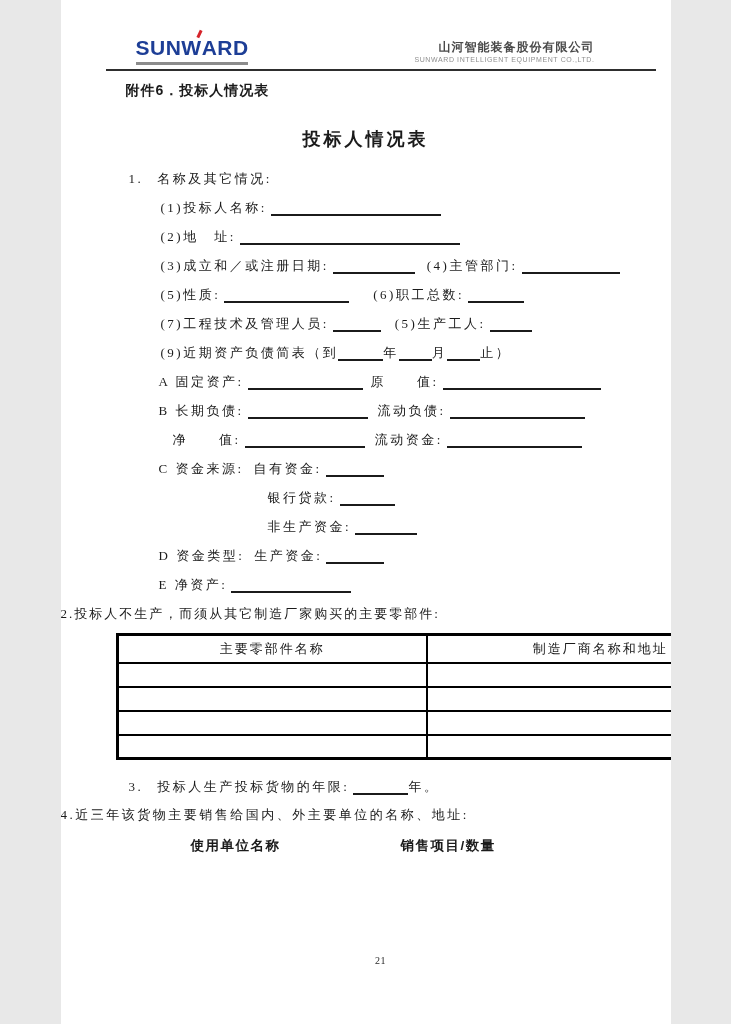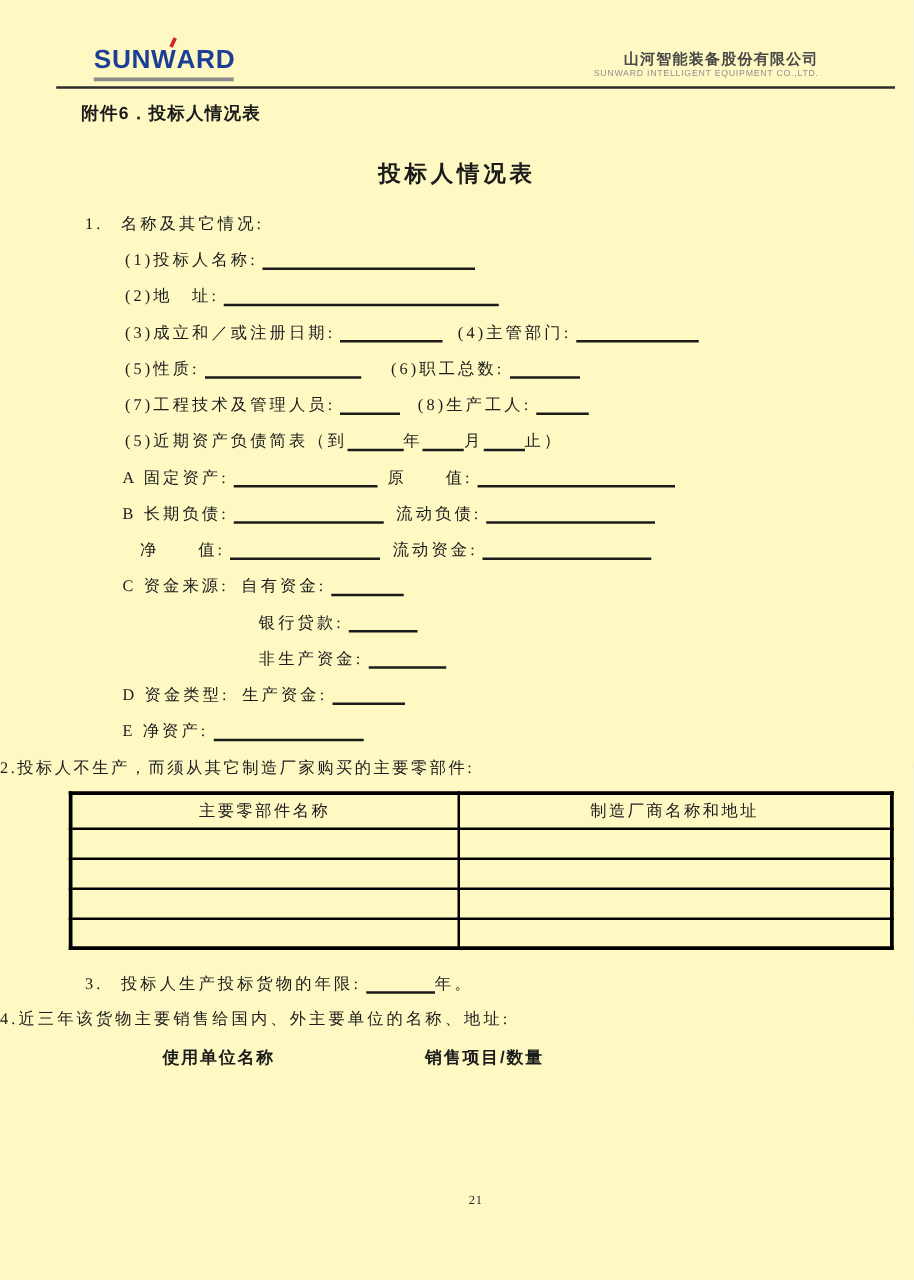--- a/index.html
+++ b/index.html
@@ -1,22 +1,22 @@
 <!DOCTYPE html>
 <html><head>
 <meta charset="utf-8">
 <style>
   * { margin: 0; padding: 0; box-sizing: border-box; }
   html, body { background: #e8e8e8; }
   .page {
     position: relative;
-    width: 731px;
+    width: 610px;
     height: 1024px;
     margin: 0 auto;
-    background: #fef9c3;
+    background: #ffffff;
     font-family: "Liberation Serif", serif;
     color: #1b1b1b;
     overflow: hidden;
   }
 
   
   .header-top {
     display: flex;
     justify-content: space-between;
     align-items: flex-end;
@@ -175,23 +175,23 @@
     <div class="fline ind1"><span>1.</span><span class="num-gap"></span><span>名称及其它情况:</span></div>
 
     <div class="fline ind2"><span>(1)投标人名称:</span><span class="blank" style="width:170px"></span></div>
 
     <div class="fline ind2"><span>(2)地　址:</span><span class="blank" style="width:220px"></span></div>
 
     <div class="fline ind2"><span>(3)成立和／或注册日期:</span><span class="blank" style="width:82px"></span><span style="display:inline-block;width:12px"></span><span>(4)主管部门:</span><span class="blank" style="width:98px"></span></div>
 
     <div class="fline ind2"><span>(5)性质:</span><span class="blank" style="width:125px"></span><span style="display:inline-block;width:24px"></span><span>(6)职工总数:</span><span class="blank" style="width:56px"></span></div>
 
-    <div class="fline ind2"><span>(7)工程技术及管理人员:</span><span class="blank" style="width:48px"></span><span style="display:inline-block;width:14px"></span><span>(8)生产工人:</span><span class="blank" style="width:42px"></span></div>
-
-    <div class="fline ind2"><span>(5)近期资产负债简表（到</span><span class="blank" style="width:45px;margin-left:0"></span><span>年</span><span class="blank" style="width:33px;margin-left:0"></span><span>月</span><span class="blank" style="width:33px;margin-left:0"></span><span>止）</span></div>
+    <div class="fline ind2"><span>(7)工程技术及管理人员:</span><span class="blank" style="width:48px"></span><span style="display:inline-block;width:14px"></span><span>(5)生产工人:</span><span class="blank" style="width:42px"></span></div>
+
+    <div class="fline ind2"><span>(9)近期资产负债简表（到</span><span class="blank" style="width:45px;margin-left:0"></span><span>年</span><span class="blank" style="width:33px;margin-left:0"></span><span>月</span><span class="blank" style="width:33px;margin-left:0"></span><span>止）</span></div>
 
     <div class="fline ind3"><span>A 固定资产:</span><span class="blank" style="width:115px"></span><span style="display:inline-block;width:8px"></span><span>原　　值:</span><span class="blank" style="width:158px"></span></div>
 
     <div class="fline ind3"><span>B 长期负债:</span><span class="blank" style="width:120px"></span><span style="display:inline-block;width:10px"></span><span>流动负债:</span><span class="blank" style="width:135px"></span></div>
 
     <div class="fline ind4"><span>净　　值:</span><span class="blank" style="width:120px"></span><span style="display:inline-block;width:10px"></span><span>流动资金:</span><span class="blank" style="width:135px"></span></div>
 
     <div class="fline ind3"><span>C 资金来源:</span><span style="display:inline-block;width:10px"></span><span>自有资金:</span><span class="blank" style="width:58px"></span></div>
 
     <div class="fline ind5"><span>银行贷款:</span><span class="blank" style="width:55px"></span></div>

